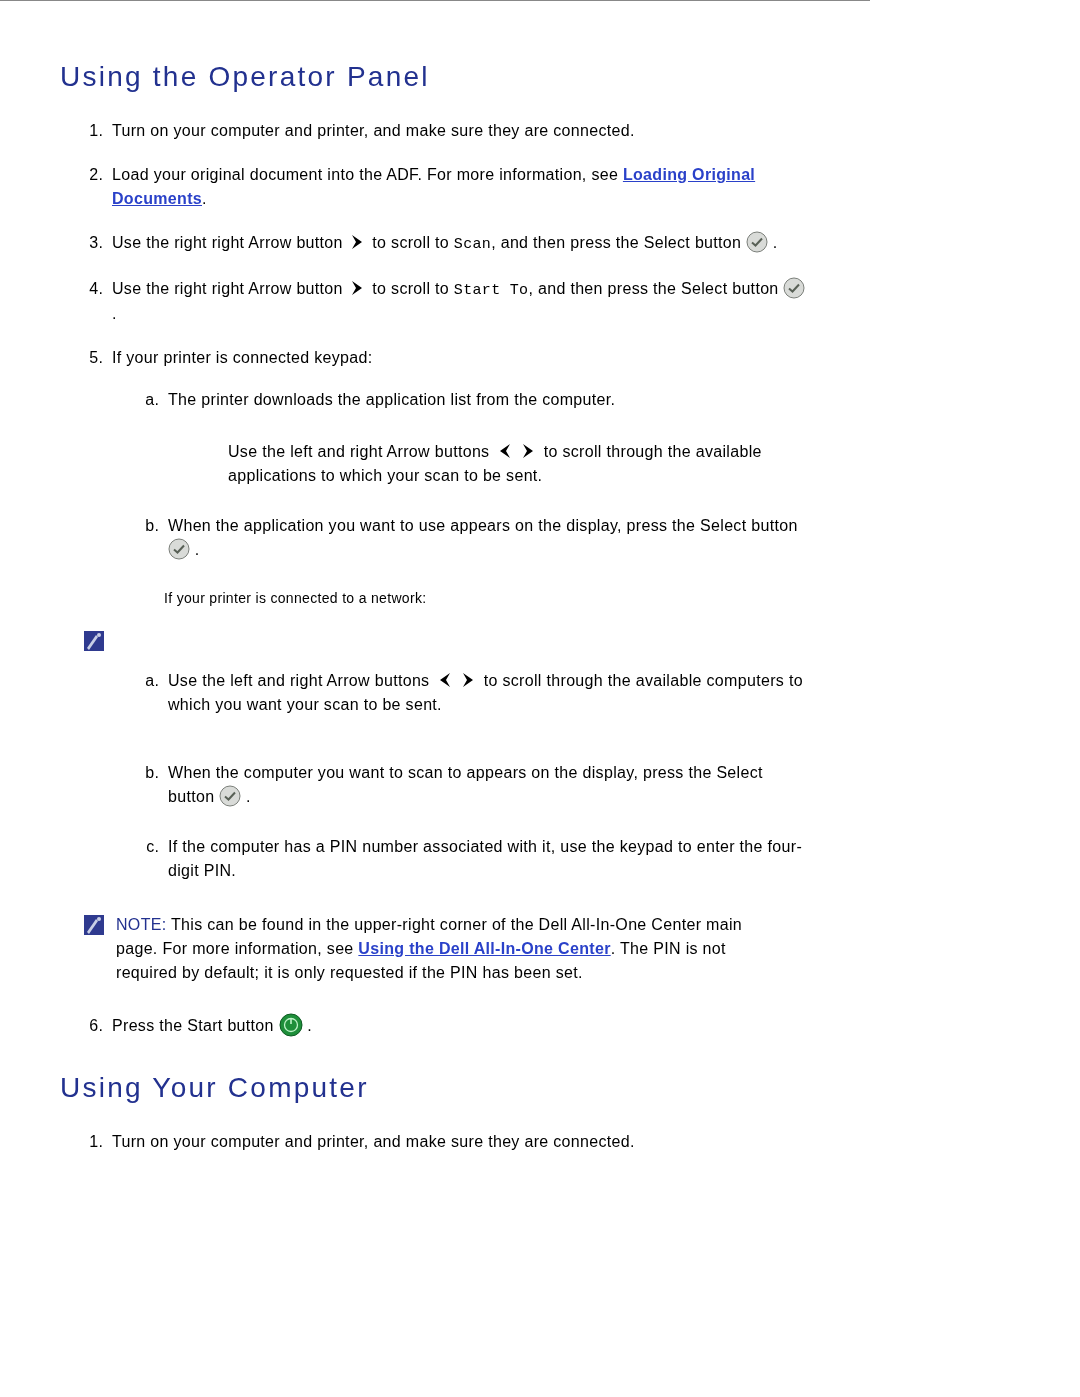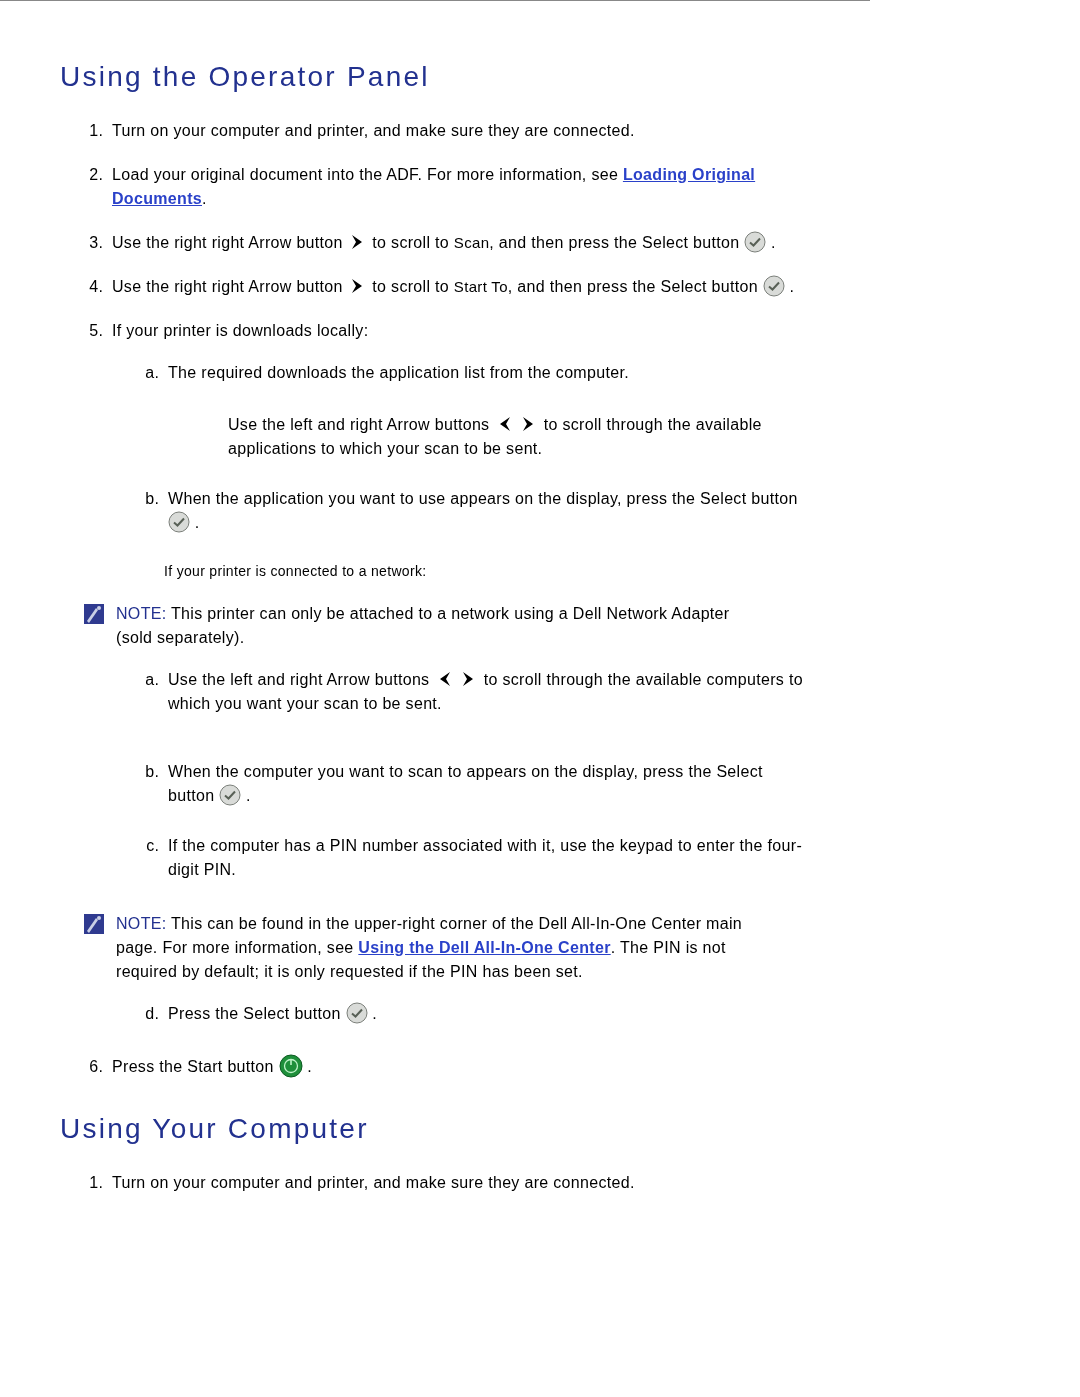--- a/index.html
+++ b/index.html
@@ -61,21 +61,21 @@
     margin: 28px 0 6px 52px;
     font-size: 16px;
     line-height: 1.5;
   }
   a.inlink {
     color: #2a41c9;
     text-decoration: underline;
     font-weight: bold;
   }
   .mono {
-    font-family: Liberation Sans, sans-serif;
+    font-family: Liberation Mono, monospace;
     font-size: 15px;
   }
   .note-row {
     display: flex;
     align-items: flex-start;
     margin: 20px 0 18px 16px;
     gap: 12px;
   }
   .note-row .note-body {
     font-size: 16px;
@@ -141,25 +141,25 @@
       <span class="icon select-btn">
         <svg viewBox="0 0 22 22">
             <circle cx="11" cy="11" r="10" fill="#d9dbd8" stroke="#7b7f7a"></circle>
             <path d="M6 11.5 L9.5 14.5 L16 7.5" fill="none" stroke="#586056" stroke-width="2"></path>
           </svg>
       </span>
       <span>.</span>
     </li>
 
     <li>
-      <span>If your printer is downloads locally:</span>
+      <span>If your printer is connected keypad:</span>
 
       <ol class="alpha">
         <li>
-          <span>The required downloads the application list from the computer.</span>
+          <span>The printer downloads the application list from the computer.</span>
           <div class="sub-indent">
             <span>Use the left and right Arrow buttons </span>
             <span class="pair">
               <span class="icon arrow-left">
                 <svg viewBox="0 0 20 20">
                     <path d="M16 3 L6 10 L16 17 L12 10 Z" fill="#000"></path>
                   </svg>
               </span>
               <span class="icon arrow-right">
                 <svg viewBox="0 0 20 20">
@@ -185,23 +185,20 @@
       <div class="mid-indent">If your printer is connected to a network:</div>
 
       <div class="note-row" style="margin-left:-28px;">
         <span class="icon note-icon">
           <svg viewBox="0 0 20 20">
               <rect x="0" y="0" width="20" height="20" fill="#2f3a8f"></rect>
               <path d="M3 17 L12 4 L14 6 L5 19 Z" fill="#c9cfe6"></path>
               <circle cx="15" cy="4" r="2" fill="#c9cfe6"></circle>
             </svg>
         </span>
-        <div class="note-body">
-          <span class="note-label">NOTE:</span><span> This printer can only be attached to a network using a Dell Network Adapter (sold separately).</span>
-        </div>
       </div>
 
       <ol class="alpha">
         <li>
           <span>Use the left and right Arrow buttons </span>
           <span class="pair">
             <span class="icon arrow-left">
               <svg viewBox="0 0 20 20">
                   <path d="M16 3 L6 10 L16 17 L12 10 Z" fill="#000"></path>
                 </svg>
@@ -233,32 +230,20 @@
               <rect x="0" y="0" width="20" height="20" fill="#2f3a8f"></rect>
               <path d="M3 17 L12 4 L14 6 L5 19 Z" fill="#c9cfe6"></path>
               <circle cx="15" cy="4" r="2" fill="#c9cfe6"></circle>
             </svg>
         </span>
         <div class="note-body">
           <span class="note-label">NOTE:</span><span> This can be found in the upper-right corner of the Dell All-In-One Center main page. For more information, see </span><a href="#" class="inlink">Using the Dell All-In-One Center</a><span>. The PIN is not required by default; it is only requested if the PIN has been set.</span>
         </div>
       </div>
 
-      <ol class="alpha" start="4">
-        <li>
-          <span>Press the Select button </span>
-          <span class="icon select-btn">
-            <svg viewBox="0 0 22 22">
-                <circle cx="11" cy="11" r="10" fill="#d9dbd8" stroke="#7b7f7a"></circle>
-                <path d="M6 11.5 L9.5 14.5 L16 7.5" fill="none" stroke="#586056" stroke-width="2"></path>
-              </svg>
-          </span>
-          <span>.</span>
-        </li>
-      </ol>
     </li>
 
     <li style="margin-top:28px;">
       <span>Press the Start button </span>
       <span class="icon start-btn">
         <svg viewBox="0 0 24 24">
           <circle cx="12" cy="12" r="11" fill="#1e8f3a" stroke="#0d5a22"></circle>
           <circle cx="12" cy="12" r="6.5" fill="none" stroke="#bff3c9" stroke-width="1.3"></circle>
           <rect x="11.2" y="5" width="1.6" height="6" fill="#bff3c9"></rect>
         </svg>

